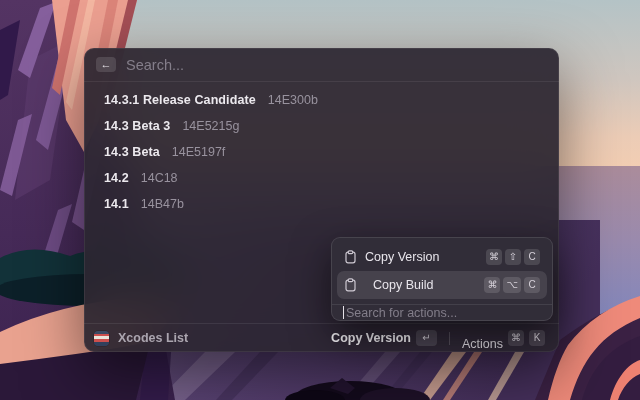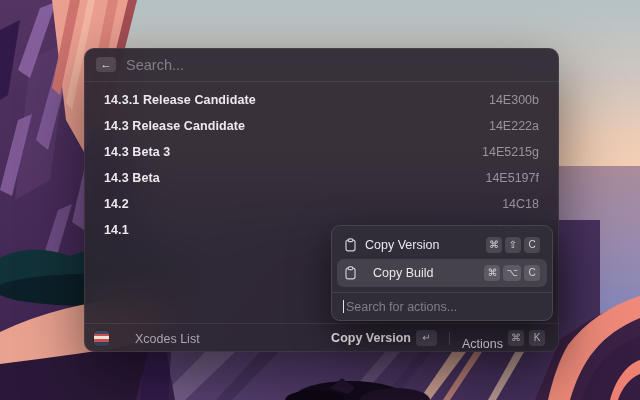--- a/index.html
+++ b/index.html
@@ -20,30 +20,30 @@
     border-bottom:1px solid rgba(255,255,255,0.07); }
   .back-btn { width:20px; height:15px; border:none; border-radius:4px;
     background:rgba(255,255,255,0.13); color:#e8e5ea; font-size:11px; line-height:1;
     display:flex; align-items:center; justify-content:center; cursor:pointer; }
   .search-input { flex:1; background:transparent; border:none; outline:none;
     color:#fdba74; font-size:14.5px; font-family:Liberation Sans, sans-serif; }
   .search-input::placeholder { color:#847e8a; }
 
   .list { padding-top:5px; }
   .row { height:26px; margin:0 8px; padding:0 12px; border-radius:7px;
-    display:flex; align-items:center; gap:12px; font-size:12.5px; cursor:pointer;justify-content:space-between; }
+    display:flex; align-items:center; gap:12px; font-size:12.5px; cursor:pointer; }
   .row.selected { background:rgba(255,255,255,0.085); }
   .row .name { color:#ece9ee; font-weight:700; letter-spacing:.1px; }
   .row .build { color:#98929e; }
   .row .installed-icon { margin-left:auto; display:flex; color:#b4adb8; }
 
   .footer { position:absolute; left:0; right:0; bottom:0; height:29px;
     display:flex; align-items:center; justify-content:space-between; padding:0 10px;
     border-top:1px solid rgba(255,255,255,0.08); border-radius:0 0 10px 10px; font-size:12.5px; }
-  .footer-left { display:flex; align-items:flex-end; gap:26px; }
+  .footer-left { display:flex; align-items:flex-start; gap:9px;font-weight:bold; }
   .app-icon { width:15px; height:15px; border-radius:4px; display:inline-block;
     background:linear-gradient(180deg,#3a4a63 0%,#3a4a63 18%,#cc4f4d 18%,#cc4f4d 36%,
       #e9e4da 36%,#e9e4da 54%,#cc4f4d 54%,#cc4f4d 72%,#31405c 72%,#31405c 100%);
     box-shadow:0 0 0 .5px rgba(0,0,0,.3); }
   .app-name { color:#aba5af; }
   .footer-right { display:flex; align-items:center; gap:8px; }
   .footer-action { display:flex; align-items:center; gap:5px; padding:3px 4px; border-radius:6px; cursor:pointer; }
   .primary-label { color:#f1eff3; font-weight:700; }
   .actions-word { color:#d8d4db; font-weight:500;margin-top:12px; }
   .footer-divider { width:1px; height:13px; background:rgba(255,255,255,0.18); }
@@ -58,21 +58,21 @@
     background:rgba(50,45,57,0.97); backdrop-filter: blur(18px);
     border:1px solid rgba(255,255,255,0.11); border-radius:9px;
     box-shadow:0 14px 38px rgba(0,0,0,0.55); overflow:hidden; }
   .panel-items { padding:5px; }
   .action-row { height:28px; border-radius:7px; padding:0 7px;
     display:flex; align-items:center; gap:8px; font-size:12.5px; cursor:pointer; }
   .action-row.selected { background:rgba(255,255,255,0.10);gap:16px; }
   .action-row .clip-icon { display:flex; color:#cfcad3; }
   .action-label { flex:1; color:#e9e6ec; font-weight:500; }
   .keys { display:flex; gap:3px; }
-  .panel-search { border-top:1px solid rgba(255,255,255,0.09); height:28px;
+  .panel-search { border-top:1px solid rgba(255,255,255,0.09); height:16px;
     display:flex; align-items:center; padding:0 11px; font-size:12.5px; cursor:text; }
   .caret { width:1px; height:13px; background:#e6e2e8; margin-right:2px; }
   .panel-placeholder { color:#837e8a; }
 </style>
 </head>
 <body>
 
 <svg class="wallpaper" viewBox="0 0 640 400" preserveAspectRatio="none" aria-hidden="true">
   <defs>
     <linearGradient id="sky" x1="0" y1="0" x2="0" y2="1">
@@ -172,25 +172,20 @@
   </div>
 
   <div class="list">
   <div class="row">
     <span class="name">14.3.1 Release Candidate</span>
     <span class="build">14E300b</span>
 
   </div>
 
 
-  <div class="row">
-    <span class="name">14.3 Release Candidate</span>
-    <span class="build">14E222a</span>
-
-  </div>
 
   <div class="row">
     <span class="name">14.3 Beta 3</span>
     <span class="build">14E5215g</span>
 
   </div>
 
 
   <div class="row">
     <span class="name">14.3 Beta</span>

